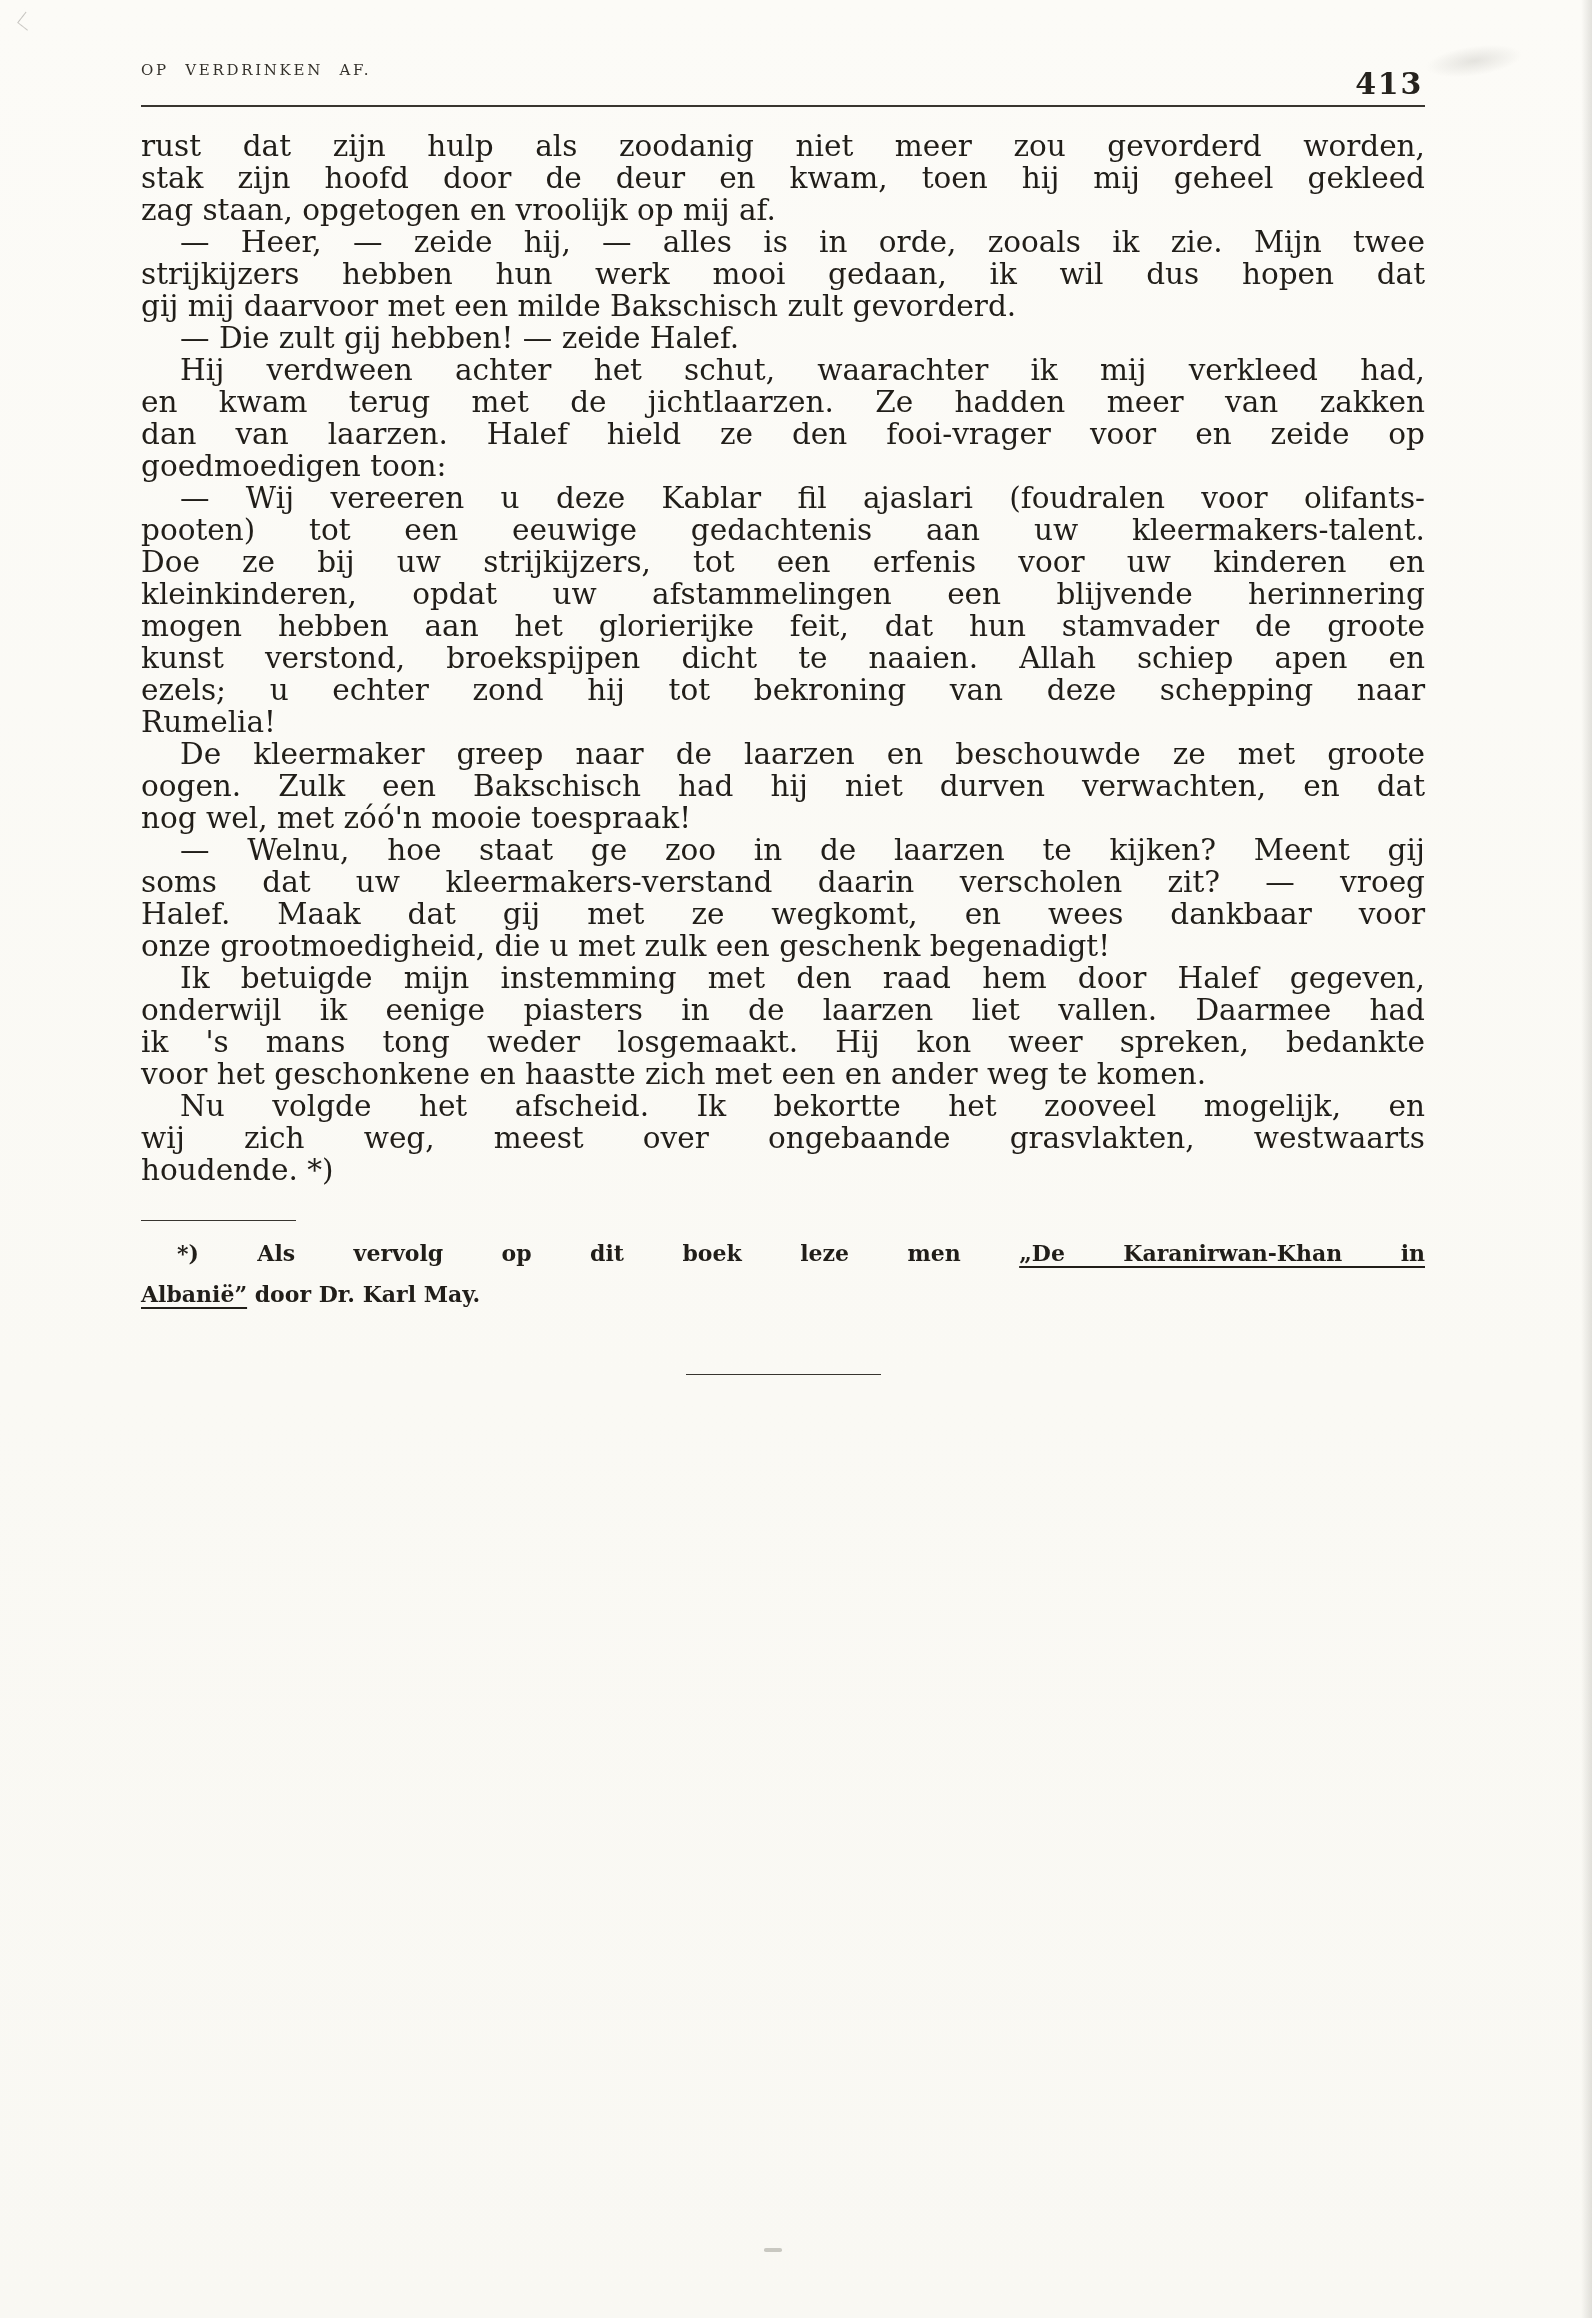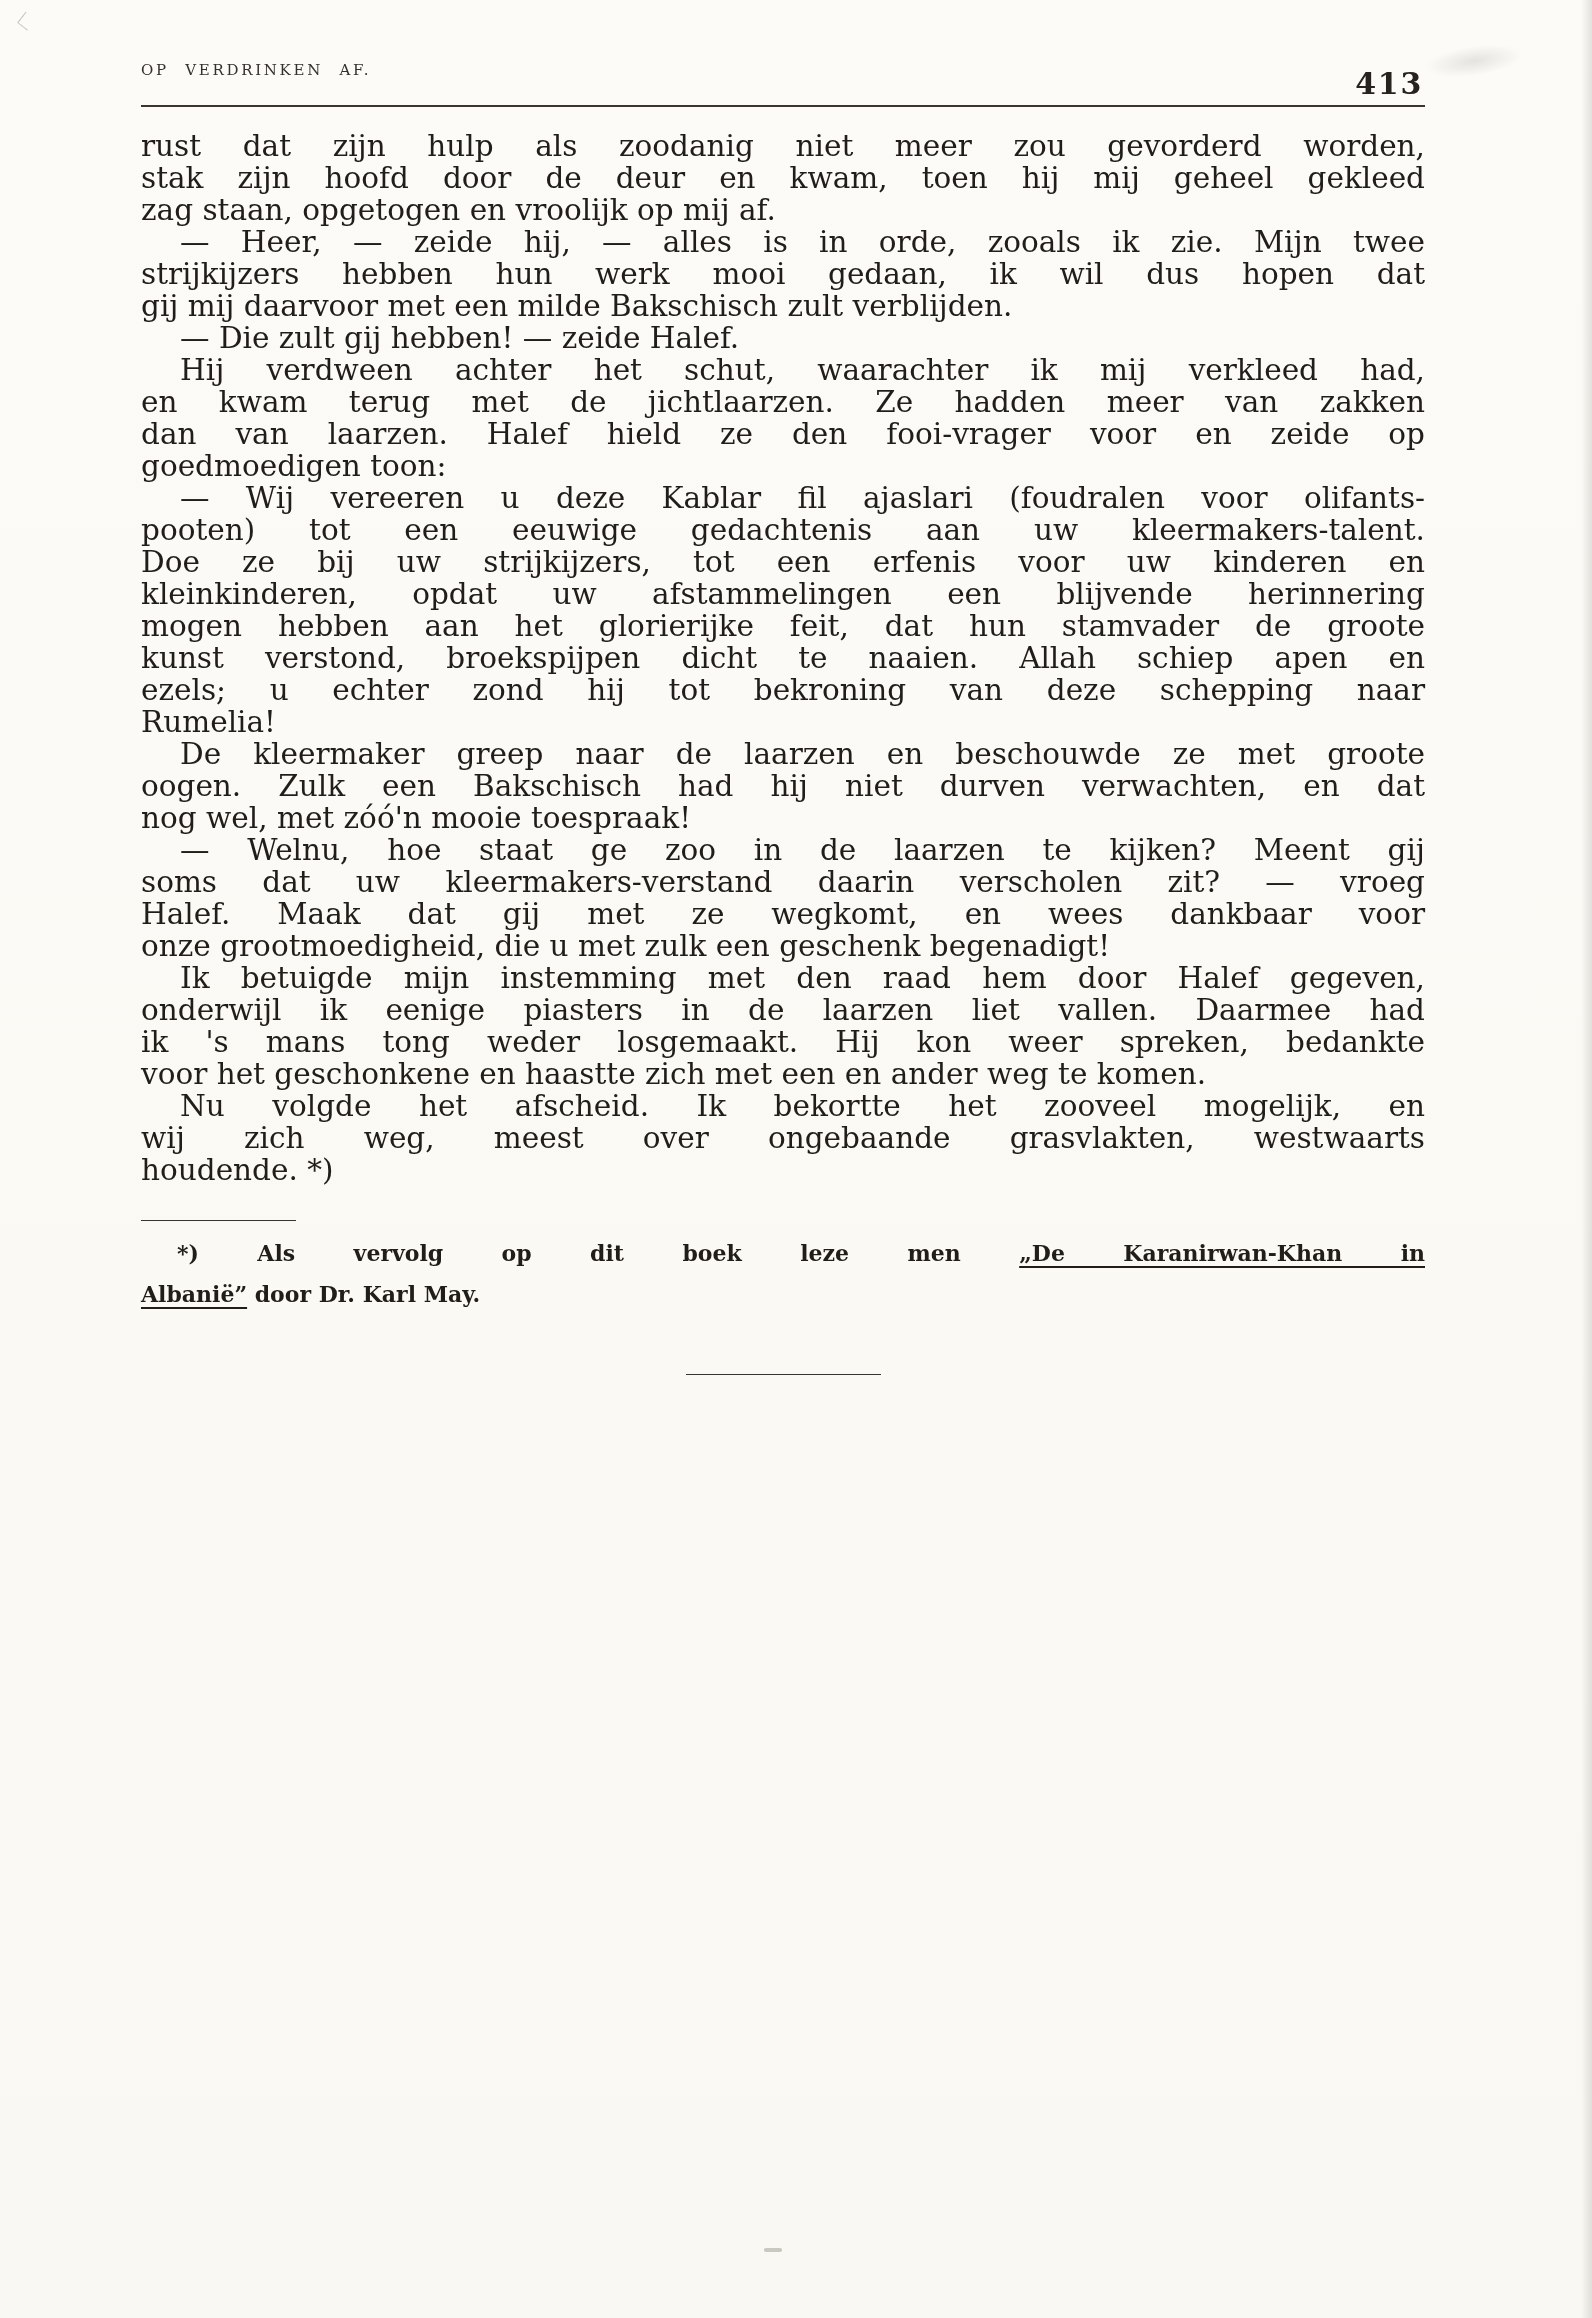--- a/index.html
+++ b/index.html
@@ -140,21 +140,21 @@
 
     <div class="body-text">
         <div class="para">
           <div class="line first">rust dat zijn hulp als zoodanig niet meer zou gevorderd worden,</div>
           <div class="line">stak zijn hoofd door de deur en kwam, toen hij mij geheel gekleed</div>
           <div class="line last">zag staan, opgetogen en vroolijk op mij af.</div>
         </div>
         <div class="para indent">
           <div class="line first">— Heer, — zeide hij, — alles is in orde, zooals ik zie. Mijn twee</div>
           <div class="line">strijkijzers hebben hun werk mooi gedaan, ik wil dus hopen dat</div>
-          <div class="line last">gij mij daarvoor met een milde Bakschisch zult verblijden.</div>
+          <div class="line last">gij mij daarvoor met een milde Bakschisch zult gevorderd.</div>
         </div>
         <div class="para indent">
           <div class="line first last">— Die zult gij hebben! — zeide Halef.</div>
         </div>
         <div class="para indent">
           <div class="line first">Hij verdween achter het schut, waarachter ik mij verkleed had,</div>
           <div class="line">en kwam terug met de jichtlaarzen. Ze hadden meer van zakken</div>
           <div class="line">dan van laarzen. Halef hield ze den fooi-vrager voor en zeide op</div>
           <div class="line last">goedmoedigen toon:</div>
         </div>

